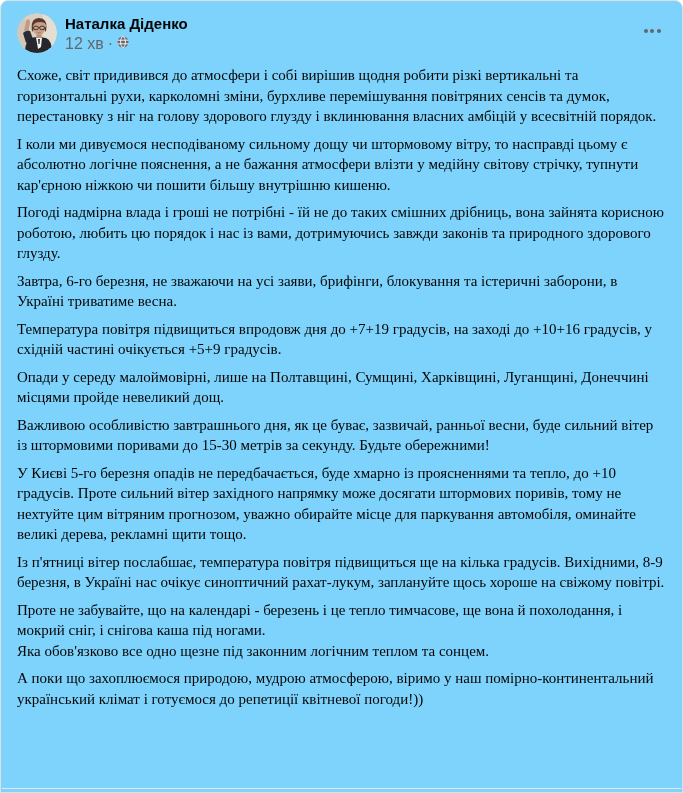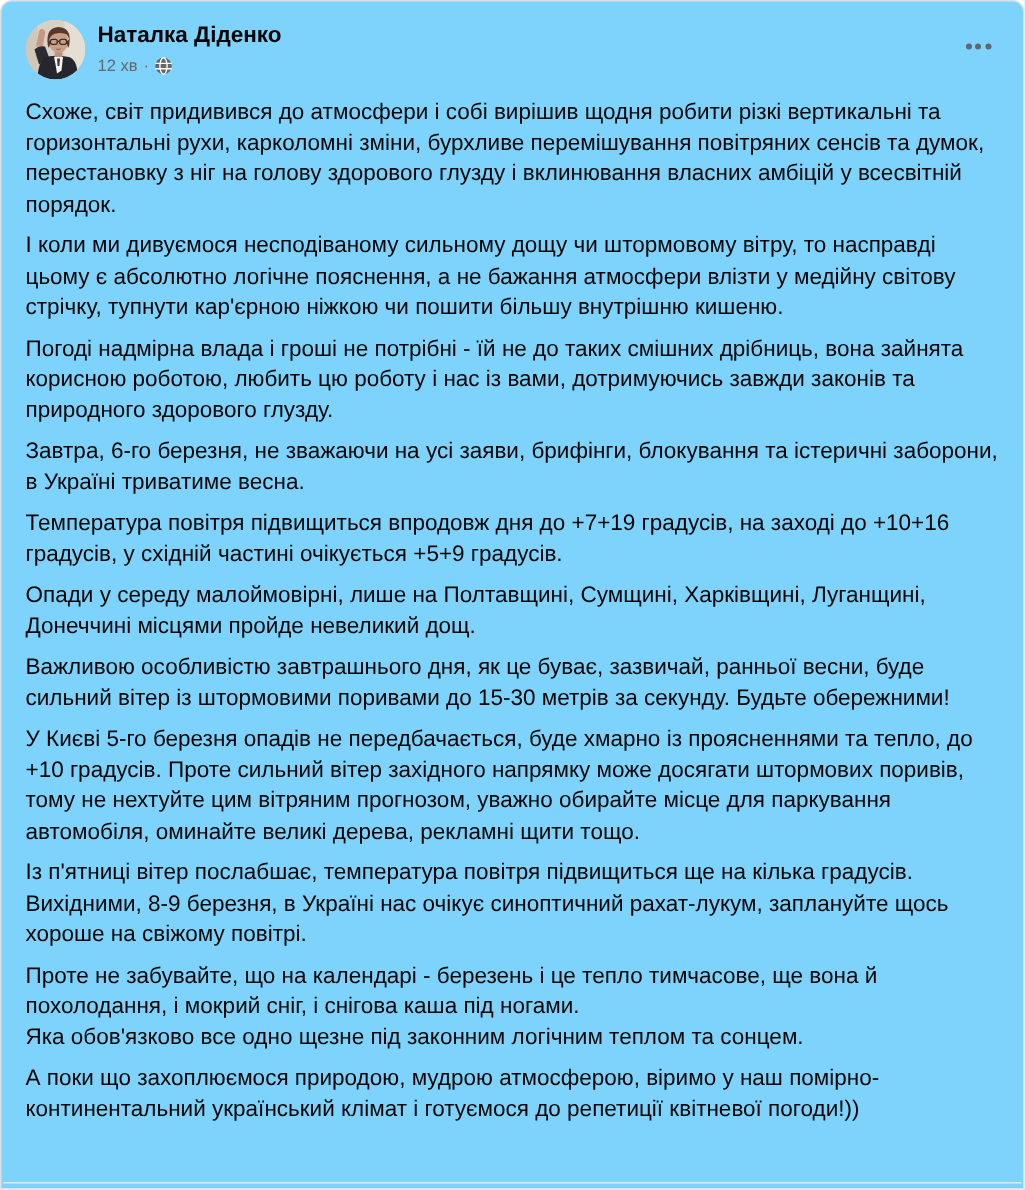--- a/index.html
+++ b/index.html
@@ -41,23 +41,23 @@
   }
   .author-name {
     font-size: 15px;
     font-weight: 700;
     color: #050505;
     line-height: 20px;
     cursor: pointer;
   }
   .meta-row {
     display: flex;
-    align-items: center;
+    align-items: flex-start;
     margin-top: 2px;
-    font-size: 11px;
+    font-size: 16px;
     color: #65676b;
     line-height: 16px;
   }
   .meta-row .sep { margin: 0 4px; }
   .globe-icon-svg { display: block; }
   .more-btn {
     position: absolute;
     top: 14px;
     right: 12px;
     width: 36px;
@@ -79,20 +79,21 @@
   }
   .post-body {
     padding: 12px 16px 0 16px;
     font-size: 15px;
     line-height: 20.5px;
     color: #050505;
   }
   .post-body p {
     margin: 0 0 7px 0;
     white-space: pre-line;
+    font-family: Liberation Serif, serif;
   }
   .bottom-divider {
     position: absolute;
     left: 1px;
     right: 1px;
     bottom: 3px;
     height: 1px;
     background: #e4e6eb;
   }
 </style>
@@ -159,21 +160,21 @@
     <button class="more-btn" aria-label="options">
       <span class="dot"></span>
       <span class="dot"></span>
       <span class="dot"></span>
     </button>
   </div>
 
   <div class="post-body">
     <p>Схоже, світ придивився до атмосфери і собі вирішив щодня робити різкі вертикальні та горизонтальні рухи, карколомні зміни, бурхливе перемішування повітряних сенсів та думок, перестановку з ніг на голову здорового глузду і вклинювання власних амбіцій у всесвітній порядок.</p>
     <p>І коли ми дивуємося несподіваному сильному дощу чи штормовому вітру, то насправді цьому є абсолютно логічне пояснення, а не бажання атмосфери влізти у медійну світову стрічку, тупнути кар'єрною ніжкою чи пошити більшу внутрішню кишеню.</p>
-    <p>Погоді надмірна влада і гроші не потрібні - їй не до таких смішних дрібниць, вона зайнята корисною роботою, любить цю роботу і нас із вами, дотримуючись завжди законів та природного здорового глузду.</p>
+    <p>Погоді надмірна влада і гроші не потрібні - їй не до таких смішних дрібниць, вона зайнята корисною роботою, любить цю порядок і нас із вами, дотримуючись завжди законів та природного здорового глузду.</p>
     <p>Завтра, 6-го березня, не зважаючи на усі заяви, брифінги, блокування та істеричні заборони, в Україні триватиме весна.</p>
     <p>Температура повітря підвищиться впродовж дня до +7+19 градусів, на заході до +10+16 градусів, у східній частині очікується +5+9 градусів.</p>
     <p>Опади у середу малоймовірні, лише на Полтавщині, Сумщині, Харківщині, Луганщині, Донеччині місцями пройде невеликий дощ.</p>
     <p>Важливою особливістю завтрашнього дня, як це буває, зазвичай, ранньої весни, буде сильний вітер із штормовими поривами до 15-30 метрів за секунду. Будьте обережними!</p>
     <p>У Києві 5-го березня опадів не передбачається, буде хмарно із проясненнями та тепло, до +10 градусів. Проте сильний вітер західного напрямку може досягати штормових поривів, тому не нехтуйте цим вітряним прогнозом, уважно обирайте місце для паркування автомобіля, оминайте великі дерева, рекламні щити тощо.</p>
     <p>Із п'ятниці вітер послабшає, температура повітря підвищиться ще на кілька градусів. Вихідними, 8-9 березня, в Україні нас очікує синоптичний рахат-лукум, заплануйте щось хороше на свіжому повітрі.</p>
     <p>Проте не забувайте, що на календарі - березень і це тепло тимчасове, ще вона й похолодання, і мокрий сніг, і снігова каша під ногами.
 Яка обов'язково все одно щезне під законним логічним теплом та сонцем.</p>
     <p>А поки що захоплюємося природою, мудрою атмосферою, віримо у наш помірно-континентальний український клімат і готуємося до репетиції квітневої погоди!))</p>
   </div>

